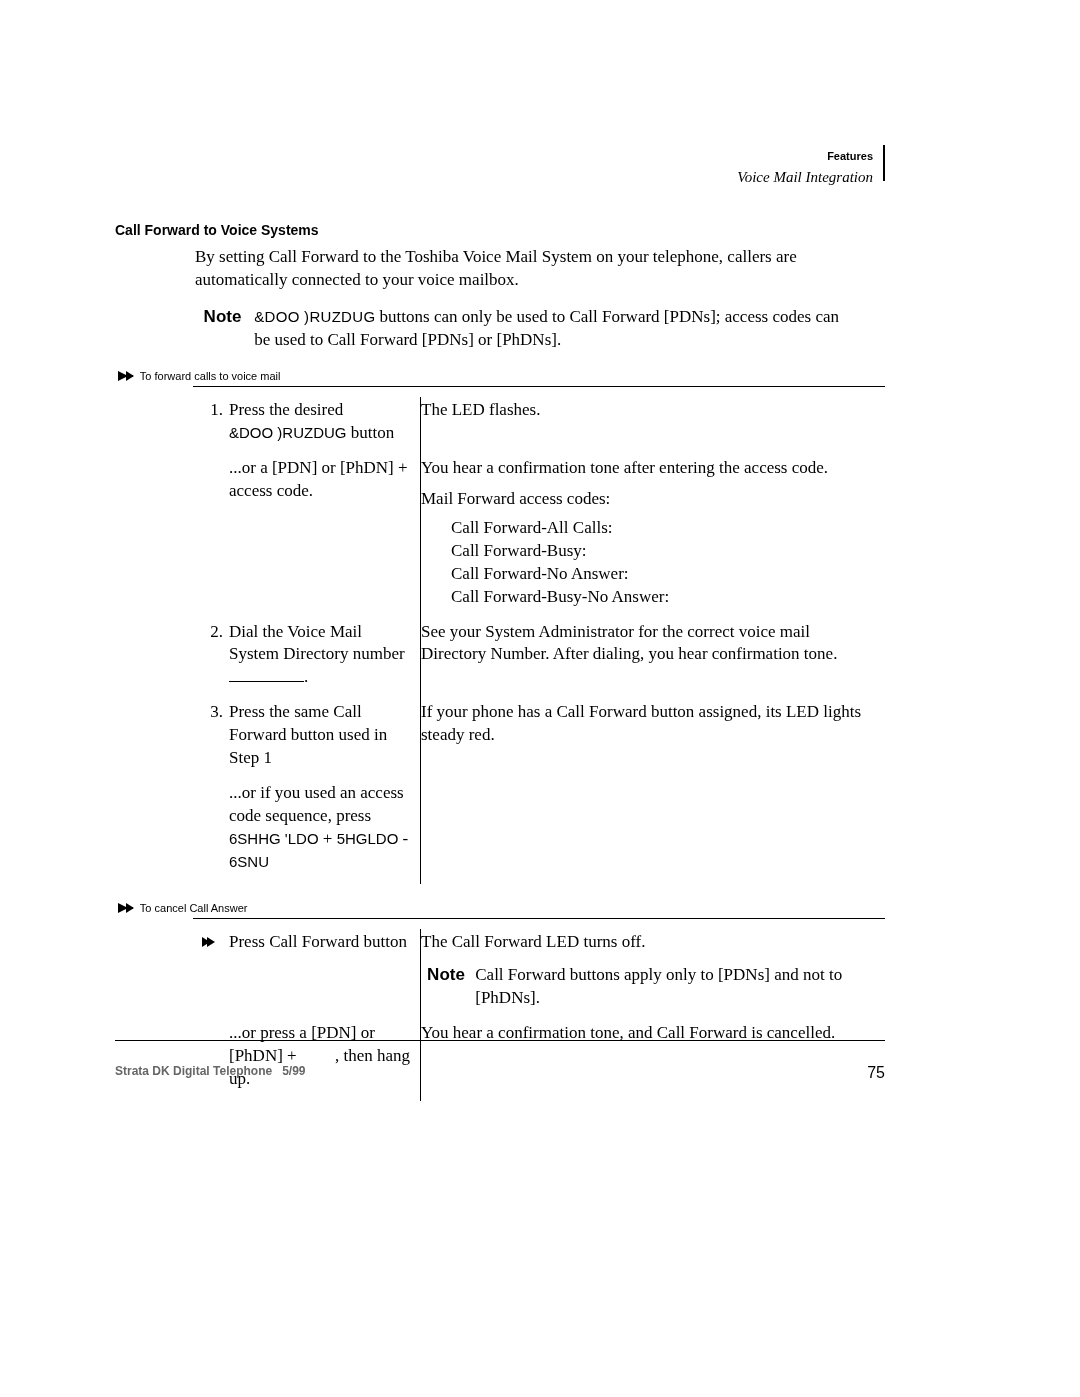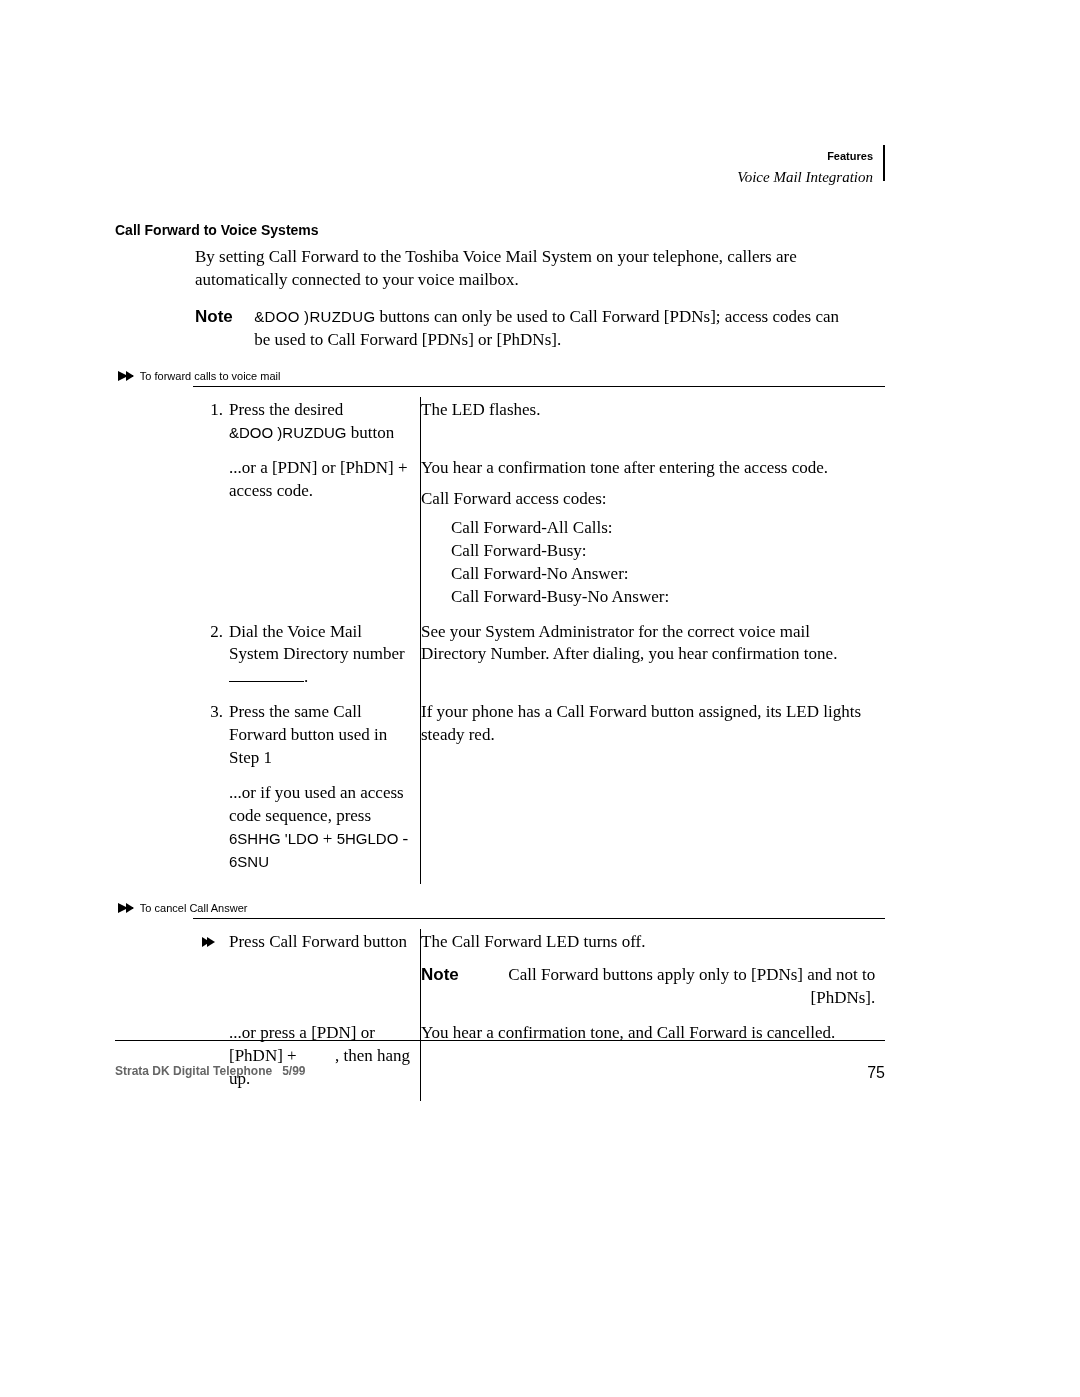--- a/index.html
+++ b/index.html
@@ -55,20 +55,21 @@
   }
   .intro p {
     margin: 0 0 14px 0;
   }
   .note-label {
     font-family: Arial, Helvetica, sans-serif;
     font-weight: bold;
     display: inline-block;
     width: 55px;
     vertical-align: top;
+    text-align: center;
   }
   .note-body {
     display: inline-block;
     width: 600px;
     vertical-align: top;
   }
   .smallcaps {
     font-family: Arial, Helvetica, sans-serif;
     font-size: 16px;
     letter-spacing: 0.3px;
@@ -202,21 +203,21 @@
         <td class="action">
           <span>Press the desired </span><span class="garble">&amp;DOO&nbsp;)RUZDUG</span><span> button</span>
         </td>
         <td class="result">The LED flashes.</td>
       </tr>
       <tr>
         <td class="num"></td>
         <td class="action">...or a [PDN] or [PhDN] + access code.</td>
         <td class="result">
           <div>You hear a confirmation tone after entering the access code.</div>
-          <div style="margin-top:8px;">Call Forward access codes:</div>
+          <div style="margin-top:8px;">Mail Forward access codes:</div>
           <div class="indent-list" style="margin-top:6px;">
             <div>Call Forward-All Calls:</div>
             <div>Call Forward-Busy:</div>
             <div>Call Forward-No Answer:</div>
             <div>Call Forward-Busy-No Answer:</div>
           </div>
         </td>
       </tr>
 
       <tr>
@@ -265,21 +266,21 @@
                   <polygon points="0,0 0,10 8,5" fill="#000"></polygon>
                   <polygon points="5,0 5,10 13,5" fill="#000"></polygon>
                 </svg>
           </span>
         </td>
         <td class="action">Press Call Forward button</td>
         <td class="result">
           <div>The Call Forward LED turns off.</div>
           <div style="margin-top:10px;">
             <span class="note-label" style="width:50px;">Note</span>
-            <span style="display:inline-block; width:400px; vertical-align:top;text-align:right;">Call Forward buttons apply only to [PDNs] and not to [PhDNs].</span>
+            <span style="display:inline-block; width:400px; vertical-align:top;">Call Forward buttons apply only to [PDNs] and not to [PhDNs].</span>
           </div>
         </td>
       </tr>
       <tr>
         <td class="num"></td>
         <td class="action">...or press a [PDN] or [PhDN] + &nbsp;&nbsp;&nbsp;&nbsp;&nbsp;&nbsp;&nbsp;&nbsp;, then hang up.</td>
         <td class="result">You hear a confirmation tone, and Call Forward is cancelled.</td>
       </tr>
     </tbody>
       </table>

